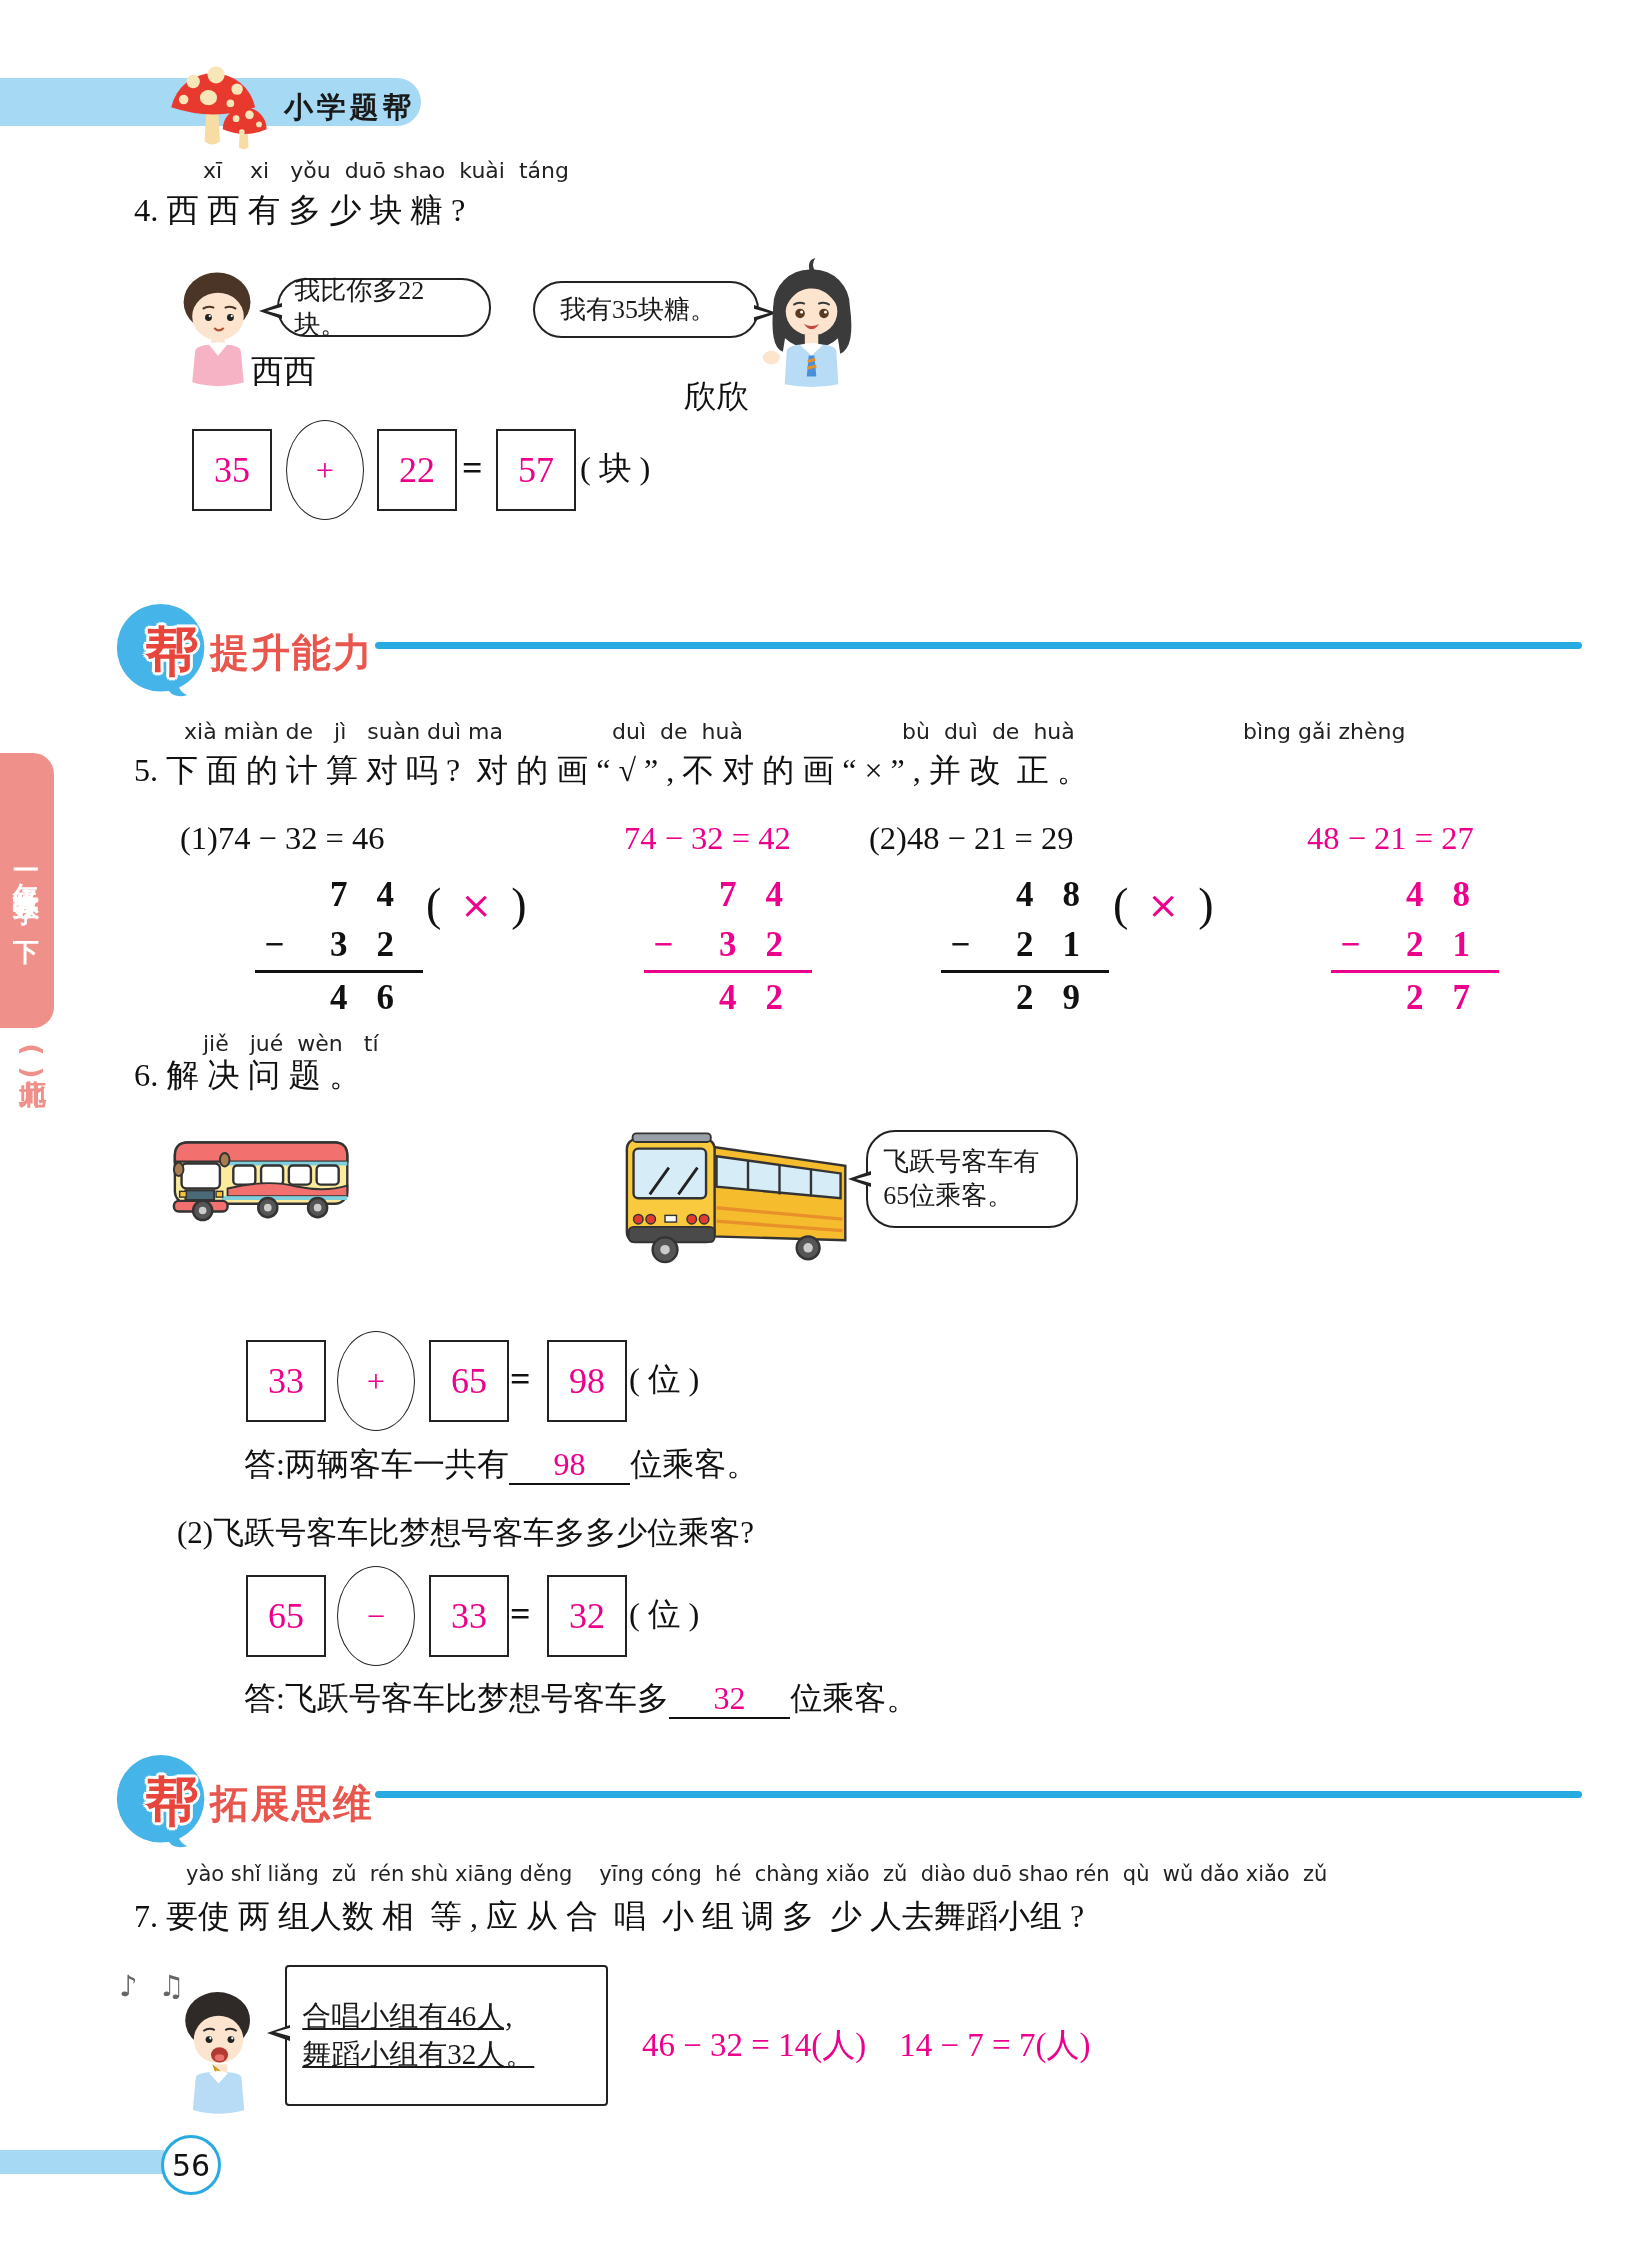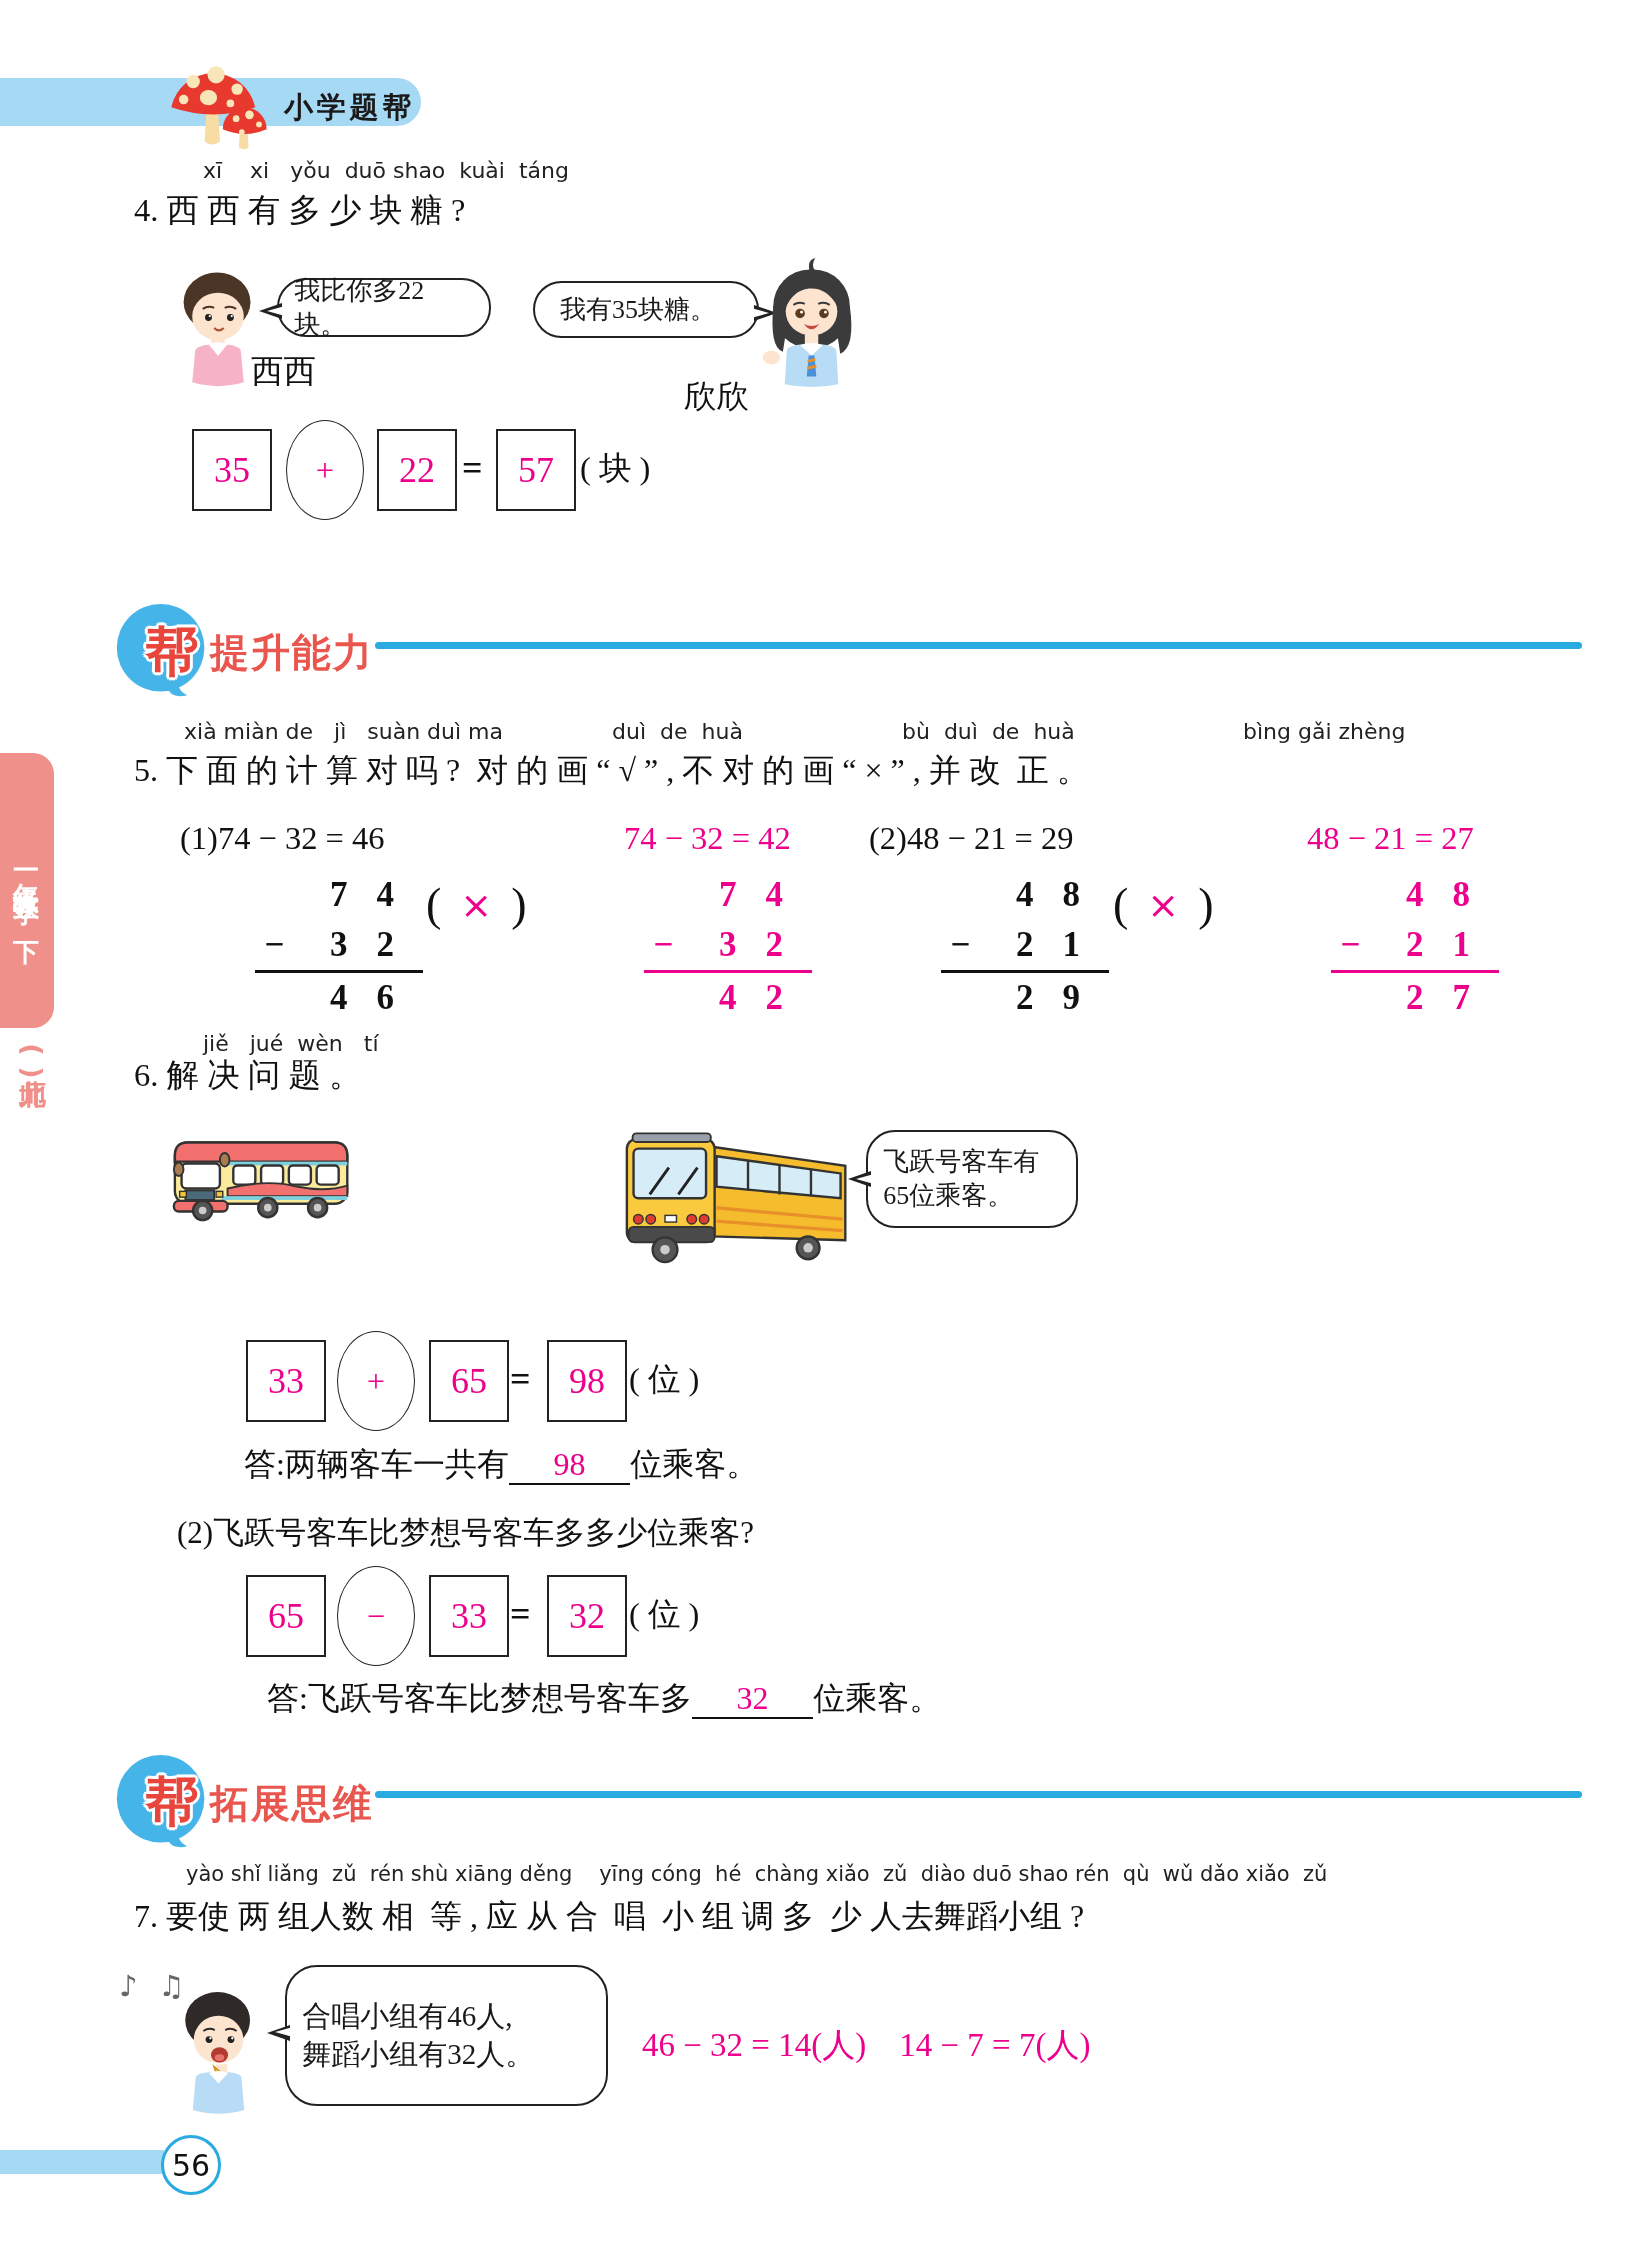--- a/index.html
+++ b/index.html
@@ -314,21 +314,21 @@
 
   <div class="abs qtext" style="left:177px;top:1512px;font-size:31px;">(2)飞跃号客车比梦想号客车多多少位乘客?</div>
 
   <div class="abs eqbox" style="left:246px;top:1575px;">65</div>
   <div class="abs eqop" style="left:337px;top:1566px;">−</div>
   <div class="abs eqbox" style="left:429px;top:1575px;">33</div>
   <div class="abs eqsign" style="left:510px;top:1593px;">=</div>
   <div class="abs eqbox" style="left:547px;top:1575px;">32</div>
   <div class="abs equnit pre" style="left:629px;top:1593px;">( 位 )</div>
 
-  <div class="abs ans" style="left:244px;top:1677px;margin-left:23px;">
+  <div class="abs ans" style="left:244px;top:1677px;">
     <span>答:飞跃号客车比梦想号客车多</span><span class="blank">32</span><span>位乘客。</span>
   </div>
 
   <svg class="abs" style="left:113px;top:1753px;" width="99" height="99" viewBox="0 0 104 104">
     <circle cx="50" cy="48" r="46" fill="#45B4E8"></circle>
     <path d="M56,88 Q60,102 78,98 Q66,92 70,82 Z" fill="#45B4E8"></path>
   </svg>
   <div class="abs sec-badge-char" style="left:145px;top:1766px;">帮</div>
   <div class="abs sec-title" style="left:210px;top:1777px;">拓展思维</div>
   <div class="abs sec-line" style="left:375px;top:1791px;width:1207px;"></div>
@@ -349,21 +349,21 @@
     <path d="M35,49 Q41,45 47,48" stroke="#2F2A28" stroke-width="2" fill="none"></path>
     <path d="M58,48 Q64,45 70,49" stroke="#2F2A28" stroke-width="2" fill="none"></path>
     <ellipse cx="52" cy="74" rx="9" ry="8" fill="#B33A30"></ellipse>
     <ellipse cx="52" cy="77" rx="5" ry="3.5" fill="#E8736A"></ellipse>
     <rect x="48" y="84" width="12" height="10" fill="#FCE4CF"></rect>
     <path d="M46,86 L60,98 L52,104 Z" fill="#F2C230" stroke="#C89018" stroke-width="1.5"></path>
     <path d="M27,98 Q27,92 51,92 Q75,92 75,98 L78,132 Q51,140 24,132 Z" fill="#B8DCF5"></path>
     <path d="M41,93 L51,104 L61,93 Q51,89 41,93 Z" fill="#fff"></path>
   </svg>
 
-  <div class="abs bubble tail-l" style="left:285px;top:1965px;width:323px;height:141px;border-radius:32px;">
+  <div class="abs bubble tail-l" style="left:285px;top:1965px;width:323px;height:141px;border-radius:4px;text-decoration:underline;">
     <span class="l" style="font-size:29px;">合唱小组有46人,</span>
     <span class="l" style="font-size:29px;">舞蹈小组有32人。</span>
   </div>
 
   <div class="abs work pre" style="left:642px;top:2023px;">46 − 32 = 14(人)    14 − 7 = 7(人)</div>
 
 
   <div class="abs side-tab">
     <span>一年级数学·下</span>
   </div>

